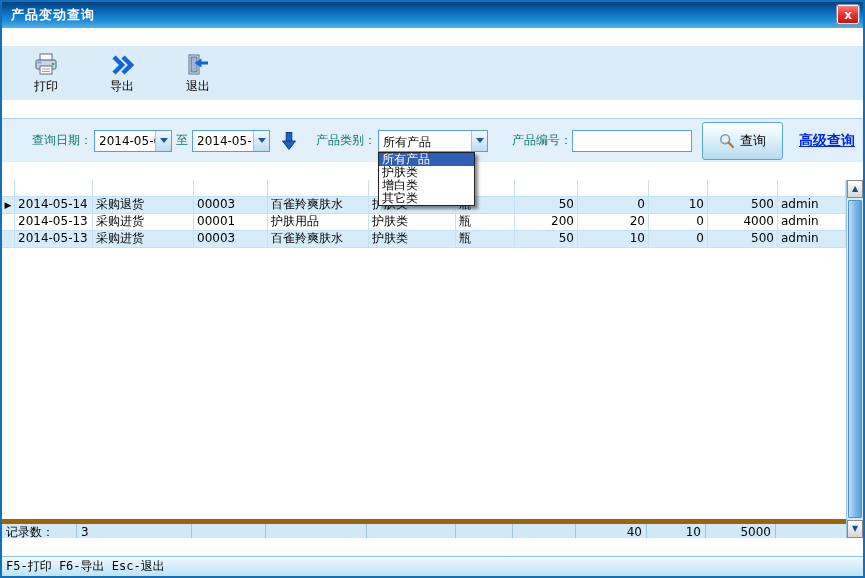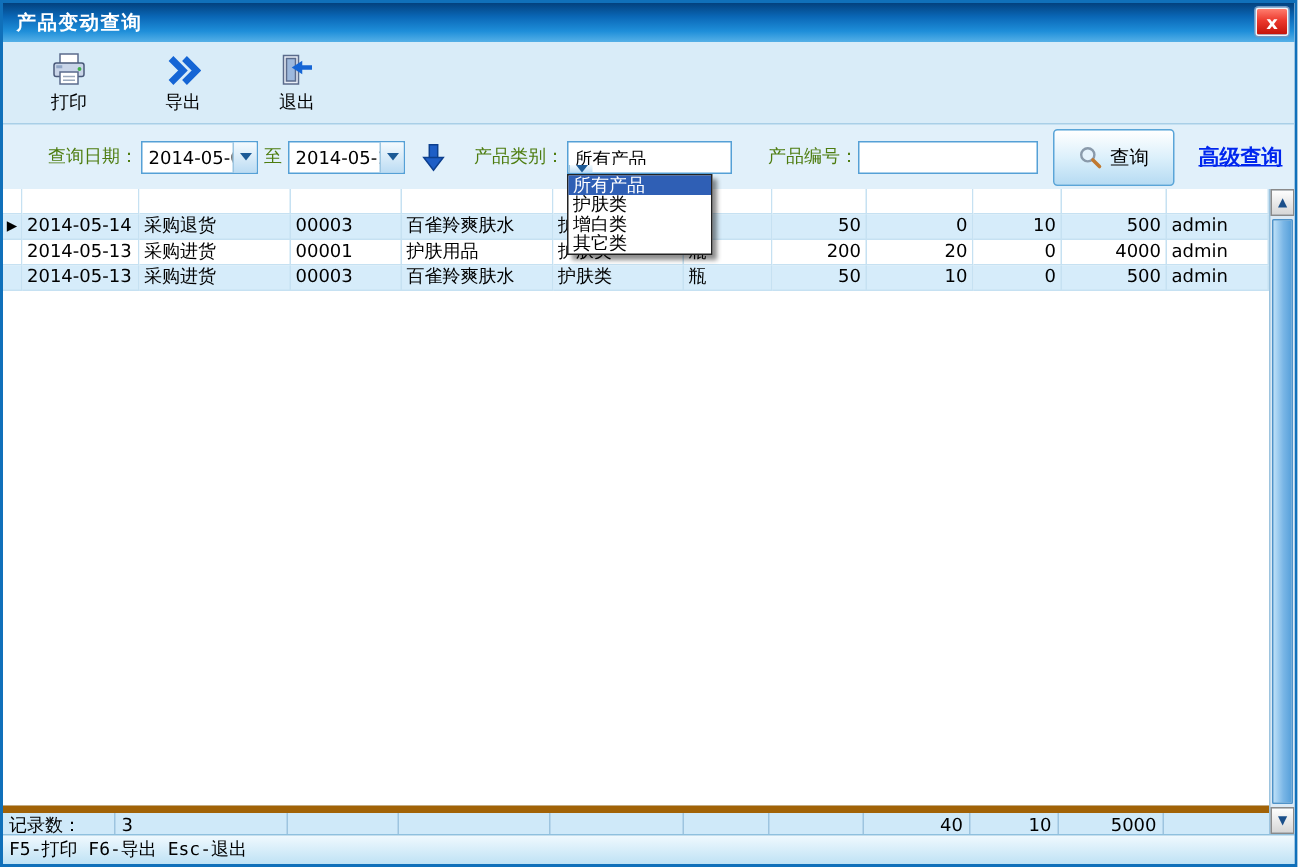--- a/index.html
+++ b/index.html
@@ -1,20 +1,21 @@
 <!DOCTYPE html>
 <html><head>
 <meta charset="utf-8">
 <style>
   * { margin:0; padding:0; box-sizing:border-box; }
   body { background:#9db8cc; font-family:"DejaVu Sans","Liberation Sans",sans-serif; }
   .window{
     width:865px;height:578px;border:2px solid #1070ba;background:#fff;
     position:relative;display:flex;flex-direction:column;font-size:12px;color:#000;
     overflow:hidden;
+    gap:18px;
   }
   
   .titlebar{
     height:26px;flex:0 0 26px;display:flex;align-items:center;position:relative;
     background:linear-gradient(180deg,#03417e 0%,#0a67b6 35%,#1e8ed9 72%,#55b0e7 100%);
   }
   .title{color:#fff;font-weight:bold;font-size:13px;padding-left:9px;letter-spacing:1px;}
   .close-btn{
     position:absolute;right:4px;top:3px;width:22px;height:19px;border:1px solid #f2f6fa;
     border-radius:2px;background:linear-gradient(180deg,#ff7d6e 0%,#ec3a2e 45%,#c41309 100%);
@@ -24,26 +25,26 @@
   
   .toolbar{height:54px;flex:0 0 54px;background:#d9ecf8;display:flex;align-items:flex-start;padding:6px 0 0 24px;gap:36px;}
   .tool-btn{display:flex;flex-direction:column;align-items:center;min-width:40px;cursor:pointer;}
   .tool-icon{height:25px;display:flex;align-items:center;justify-content:center;}
   .tool-label{font-size:12px;margin-top:1px;}
   
   .filterbar{
     height:44px;flex:0 0 44px;background:#e1f0fa;border-top:1px solid #a9cfe7;
     display:flex;align-items:center;padding:0 8px 0 30px;
   }
-  .flabel{color:#4d7c0f;white-space:nowrap;}
+  .flabel{color:#0f766e;white-space:nowrap;}
   .combo{height:22px;background:#fff;border:1px solid #55a0d6;display:flex;align-items:stretch;position:relative;}
   .combo-val{flex:1;padding:3px 0 0 4px;overflow:hidden;white-space:nowrap;}
   .combo-btn{width:16px;background:linear-gradient(#f4fafe,#bcdcf3);border-left:1px solid #9cc6e2;display:flex;align-items:center;justify-content:center;cursor:pointer;}
   .tri-down{width:0;height:0;border-left:4px solid transparent;border-right:4px solid transparent;border-top:5px solid #1c5a96;}
-  .w78{width:78px;} .w94{width:117px;flex-direction:column;}
+  .w78{width:78px;} .w94{width:117px;}
   .droplist{
     position:absolute;top:21px;left:-1px;width:97px;background:#fff;border:1px solid #222;
     z-index:60;box-shadow:3px 3px 3px rgba(0,0,0,.45);
   }
   .ditem{height:13px;line-height:13px;padding-left:3px;white-space:nowrap;overflow:hidden;cursor:pointer;}
   .ditem.selected{background:#2f5fb5;color:#fff;}
   .code-input{width:120px;height:22px;border:1px solid #55a0d6;padding:0 4px;font:12px "DejaVu Sans","Liberation Sans",sans-serif;background:#fff;}
   .search-btn{
     width:86px;height:38px;margin-left:10px;border:1px solid #5aa5d8;border-radius:3px;
     background:linear-gradient(180deg,#ffffff 0%,#dcf0fb 50%,#b6dbf3 100%);

